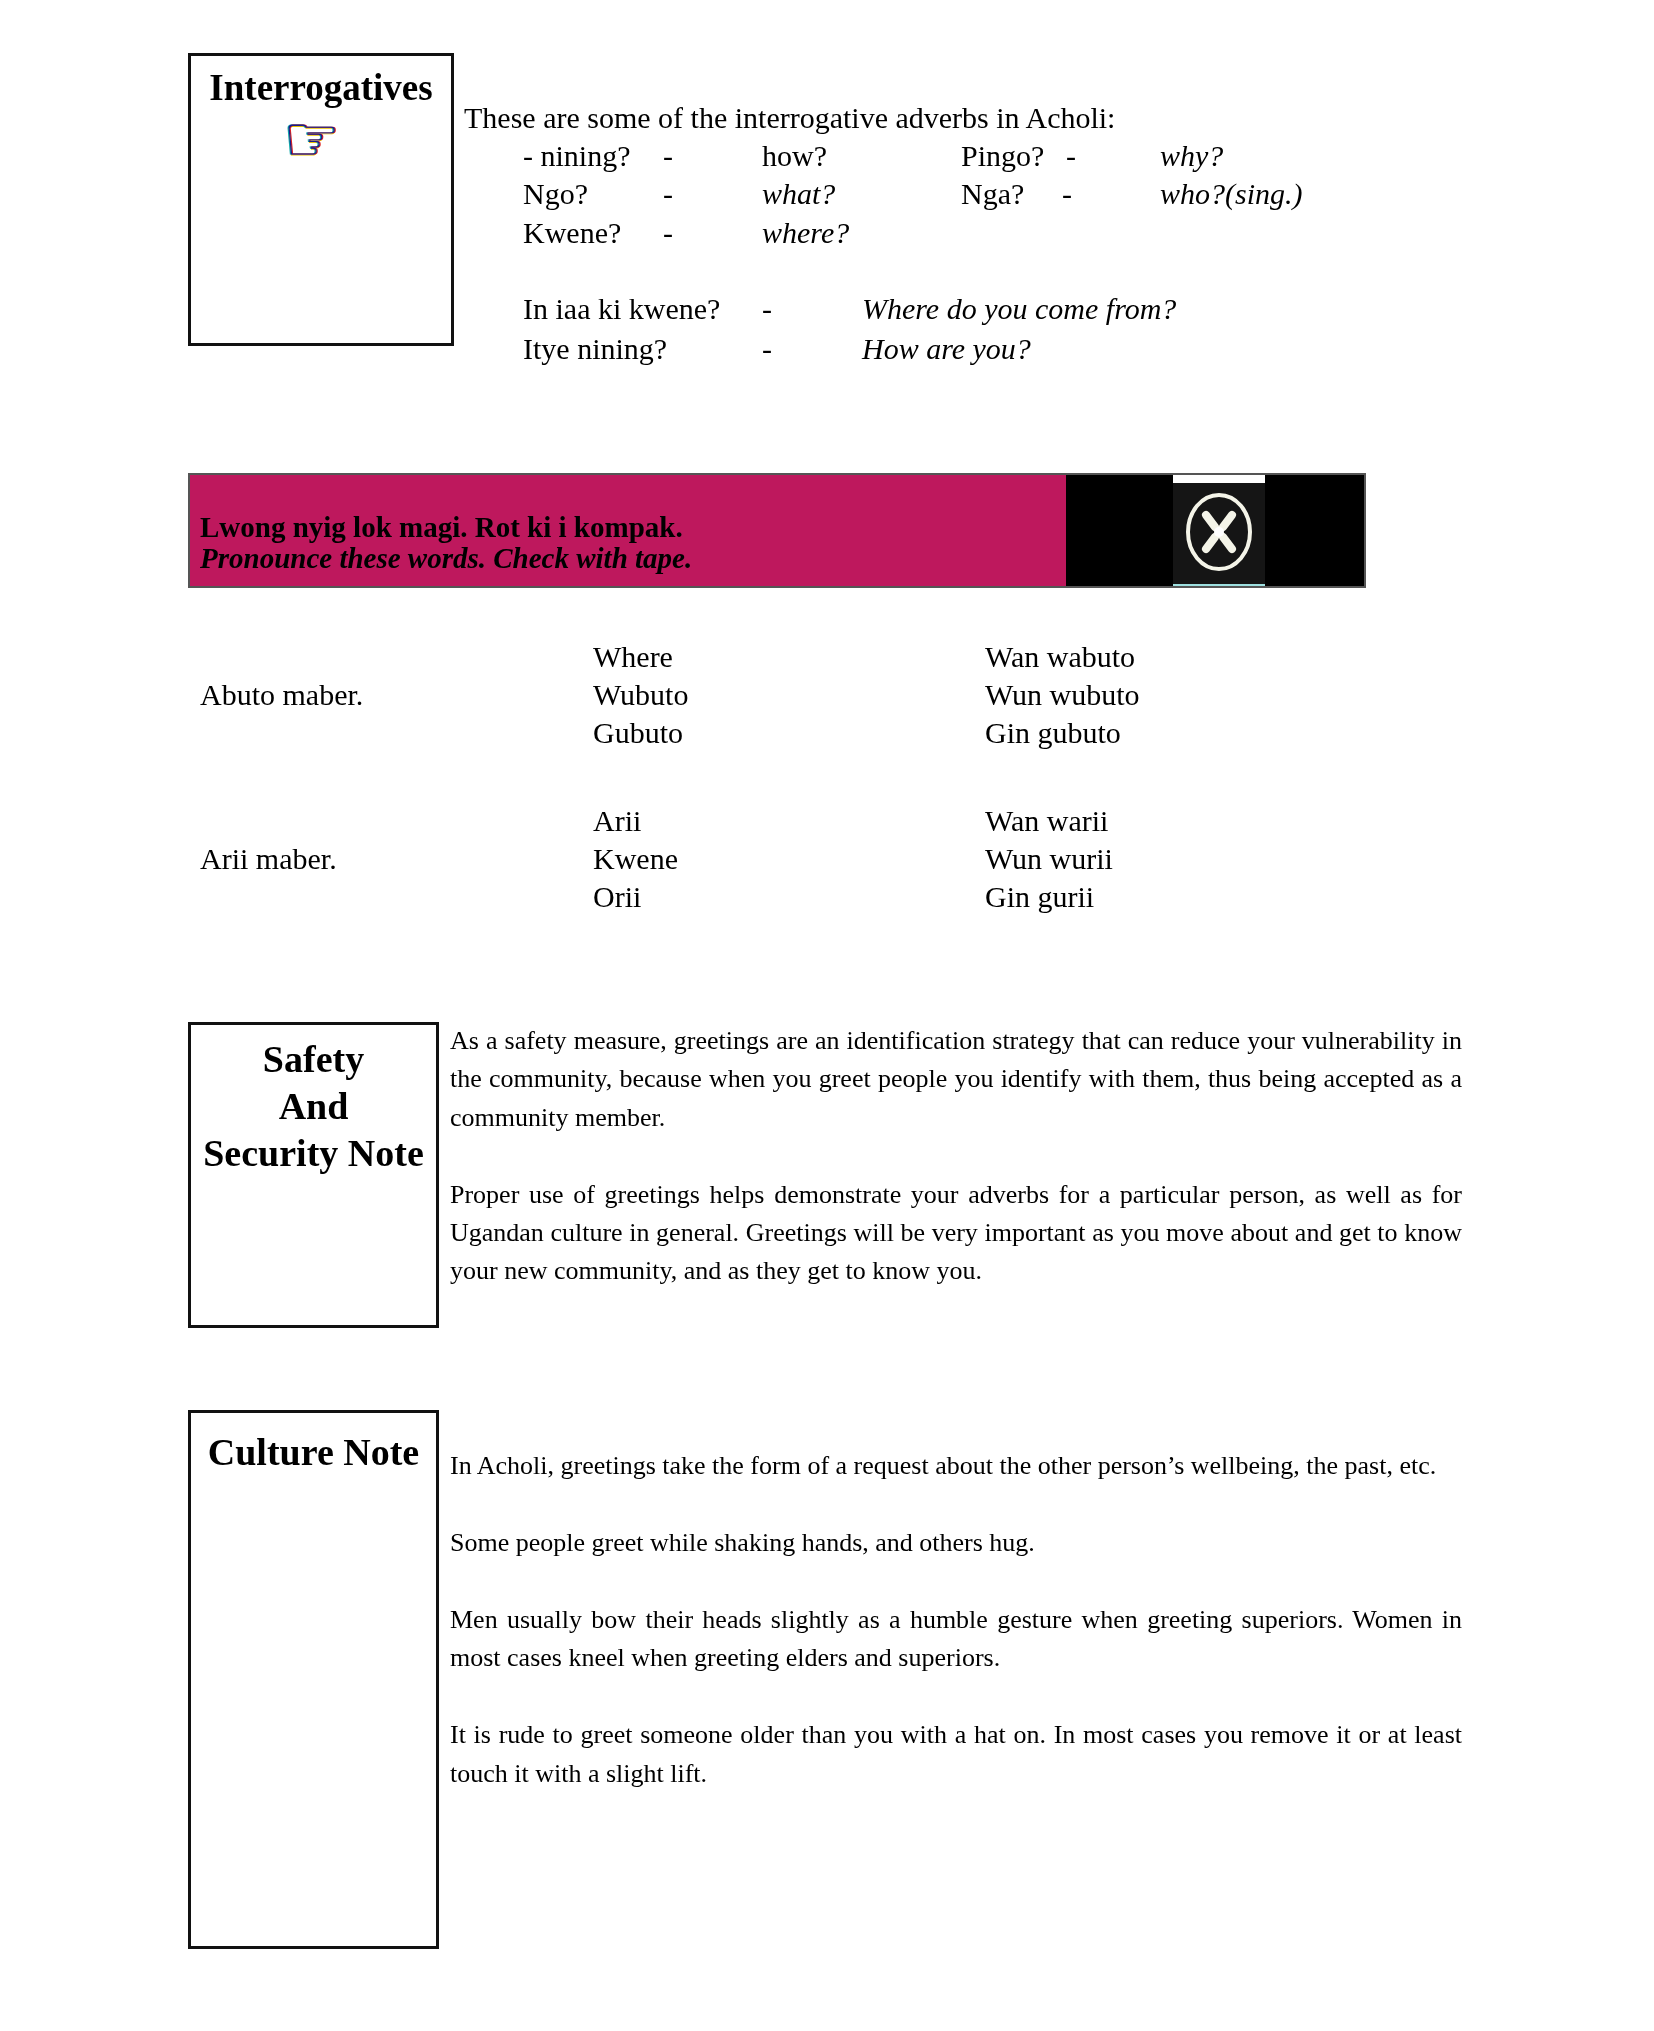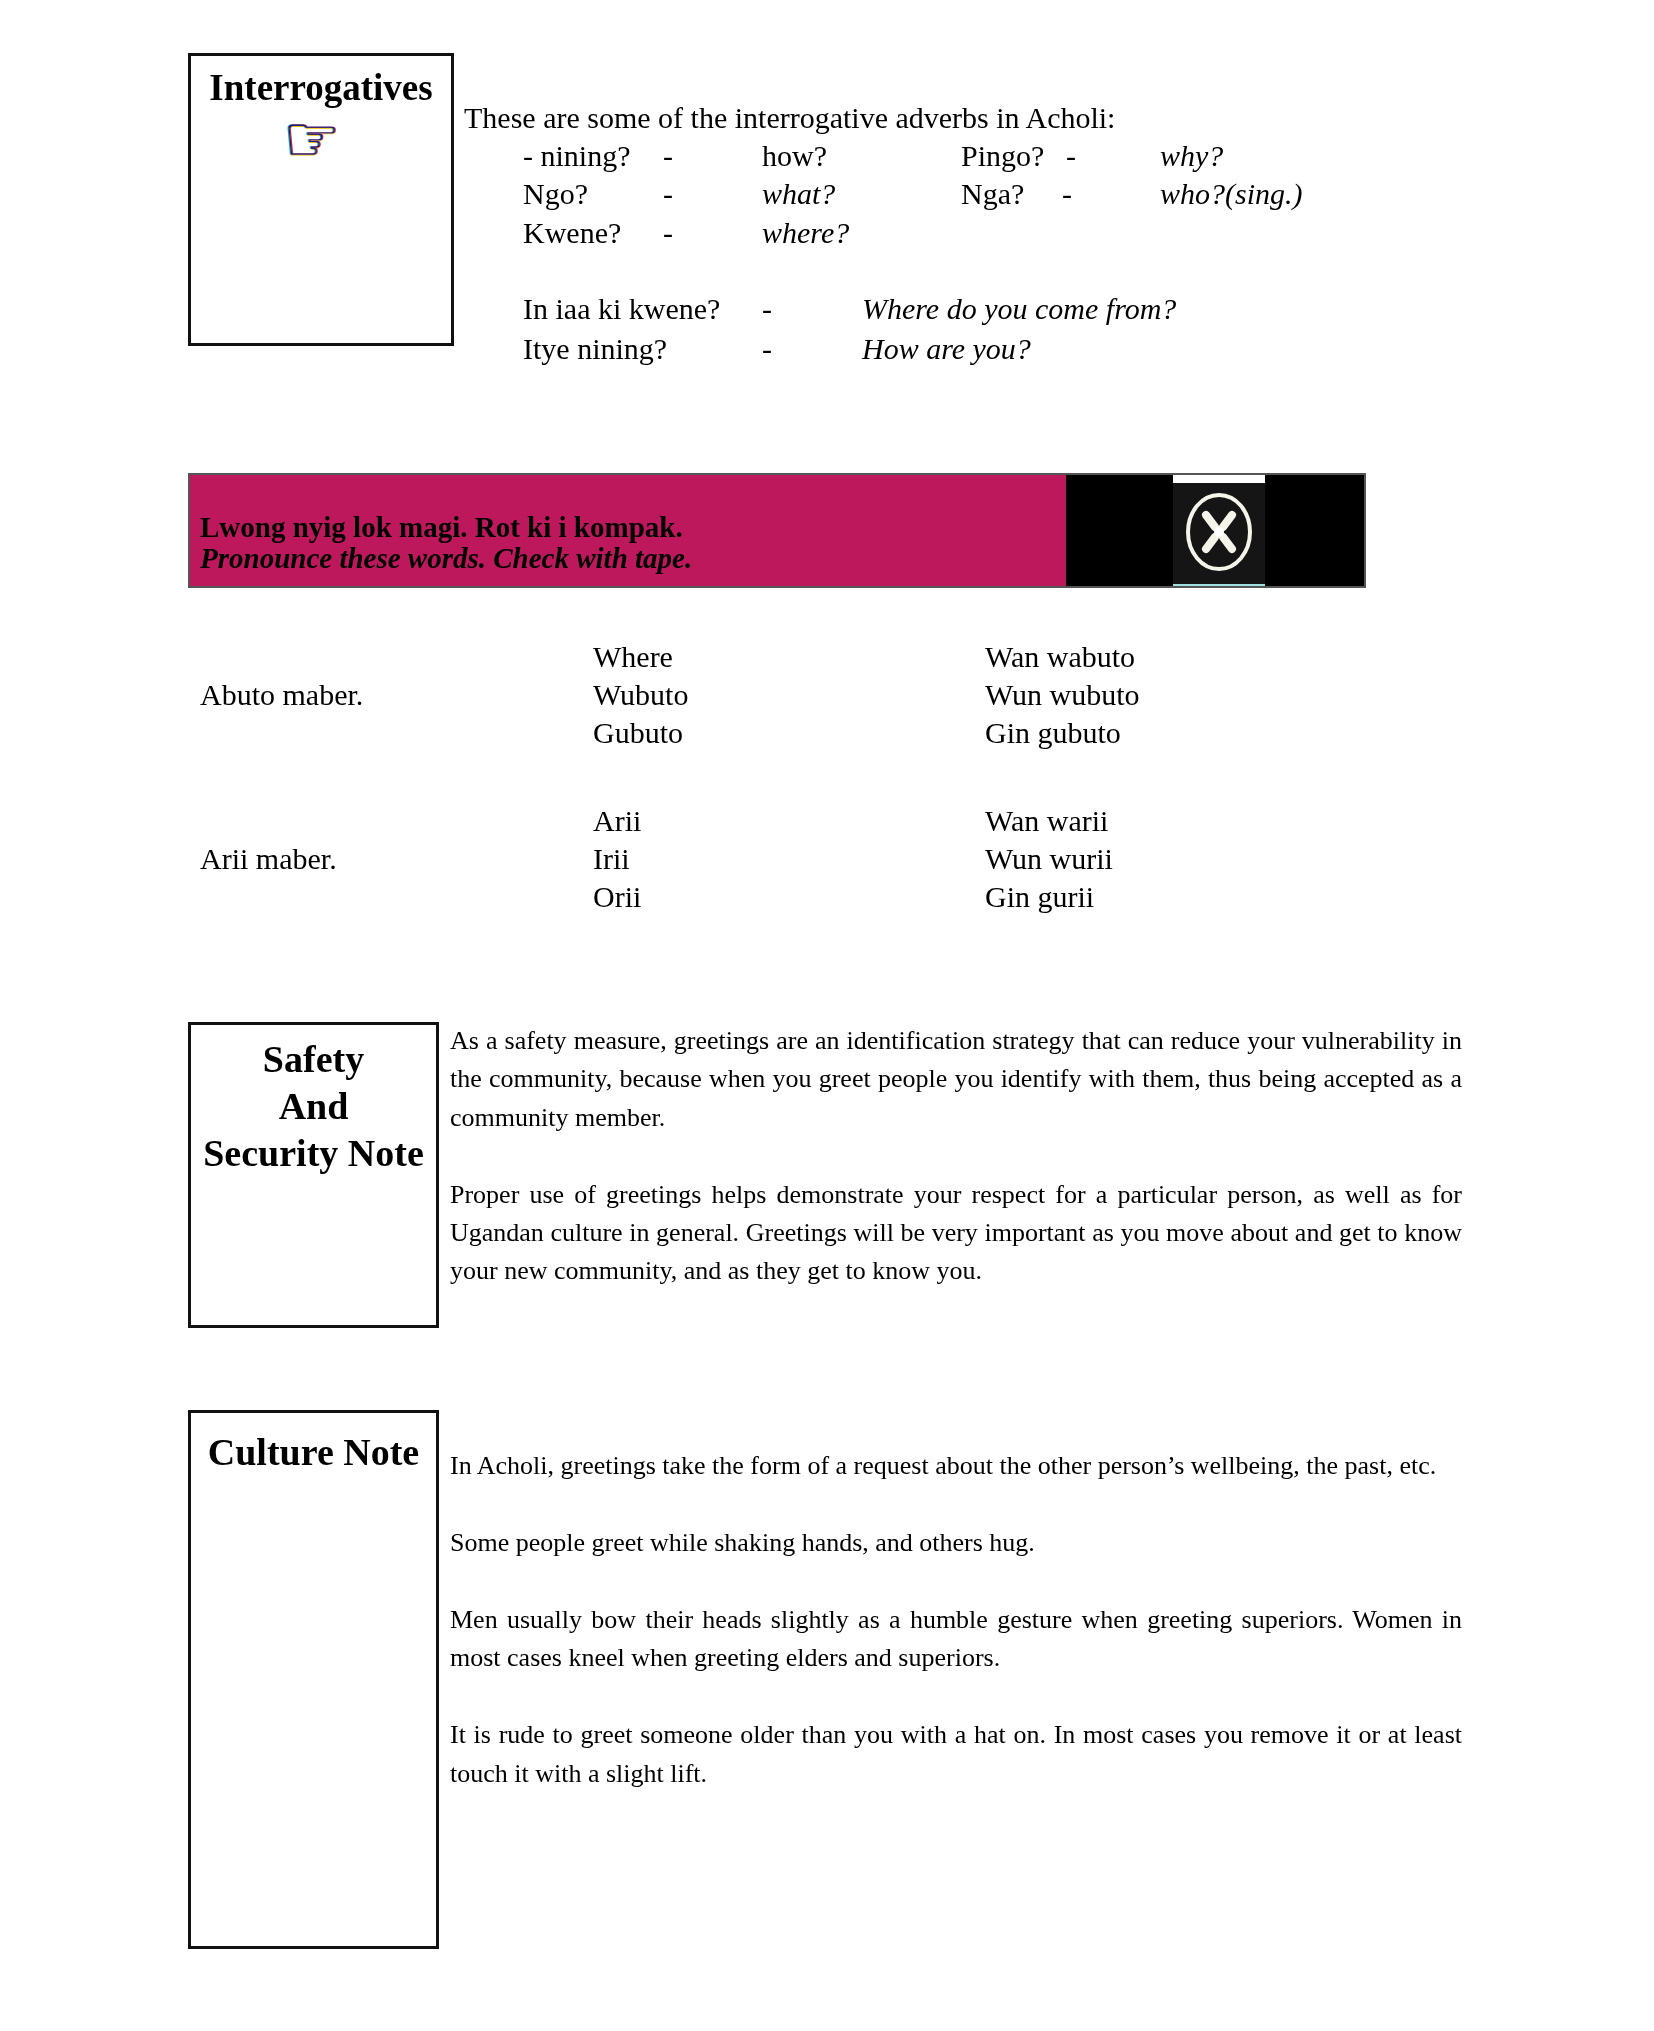--- a/index.html
+++ b/index.html
@@ -104,34 +104,34 @@
 <div class="abs t30" style="left:200px; top:664px;">Abuto maber.</div>
 <div class="abs t30" style="left:593px; top:626px;">Where</div>
 <div class="abs t30" style="left:593px; top:664px;">Wubuto</div>
 <div class="abs t30" style="left:593px; top:702px;">Gubuto</div>
 <div class="abs t30" style="left:985px; top:626px;">Wan wabuto</div>
 <div class="abs t30" style="left:985px; top:664px;">Wun wubuto</div>
 <div class="abs t30" style="left:985px; top:702px;">Gin gubuto</div>
 
 <div class="abs t30" style="left:200px; top:828px;">Arii maber.</div>
 <div class="abs t30" style="left:593px; top:790px;">Arii</div>
-<div class="abs t30" style="left:593px; top:828px;">Irii</div>
+<div class="abs t30" style="left:593px; top:828px;">Kwene</div>
 <div class="abs t30" style="left:593px; top:866px;">Orii</div>
 <div class="abs t30" style="left:985px; top:790px;">Wan warii</div>
 <div class="abs t30" style="left:985px; top:828px;">Wun wurii</div>
 <div class="abs t30" style="left:985px; top:866px;">Gin gurii</div>
 
 <div class="box" style="left:188px; top:1022px; width:251px; height:306px;">
   <div class="box-heading" style="top:11px;">Safety</div>
   <div class="box-heading" style="top:58px;">And</div>
   <div class="box-heading" style="top:105px;">Security Note</div>
 </div>
 <div class="para" style="left:450px; top:1022px; width:1012px;">
   <p>As a safety measure, greetings are an identification strategy  that can reduce your vulnerability in the community, because when you greet people you identify with them, thus being accepted as a community member.</p>
-  <p style="margin-top:38.4px;">Proper use of greetings helps demonstrate your respect for a particular person, as well as for Ugandan culture in general.  Greetings will be very important as you move about and get to know your new community, and as they get to know you.</p>
+  <p style="margin-top:38.4px;">Proper use of greetings helps demonstrate your adverbs for a particular person, as well as for Ugandan culture in general.  Greetings will be very important as you move about and get to know your new community, and as they get to know you.</p>
 </div>
 
 <div class="box" style="left:188px; top:1410px; width:251px; height:539px;">
   <div class="box-heading" style="top:16px;">Culture Note</div>
 </div>
 <div class="para" style="left:450px; top:1409px; width:1012px;">
   <p style="margin-top:38.4px;">In Acholi, greetings take the form of a request about the other person’s wellbeing, the past, etc.</p>
   <p style="margin-top:38.4px;">Some people greet while shaking hands, and others hug.</p>
   <p style="margin-top:38.4px;">Men usually bow their heads slightly as a humble gesture when greeting superiors. Women in most cases kneel when greeting elders and superiors.</p>
   <p style="margin-top:38.4px;">It is rude to greet someone older than you with a hat on. In most cases you remove it or at least touch it with a slight lift.</p>

